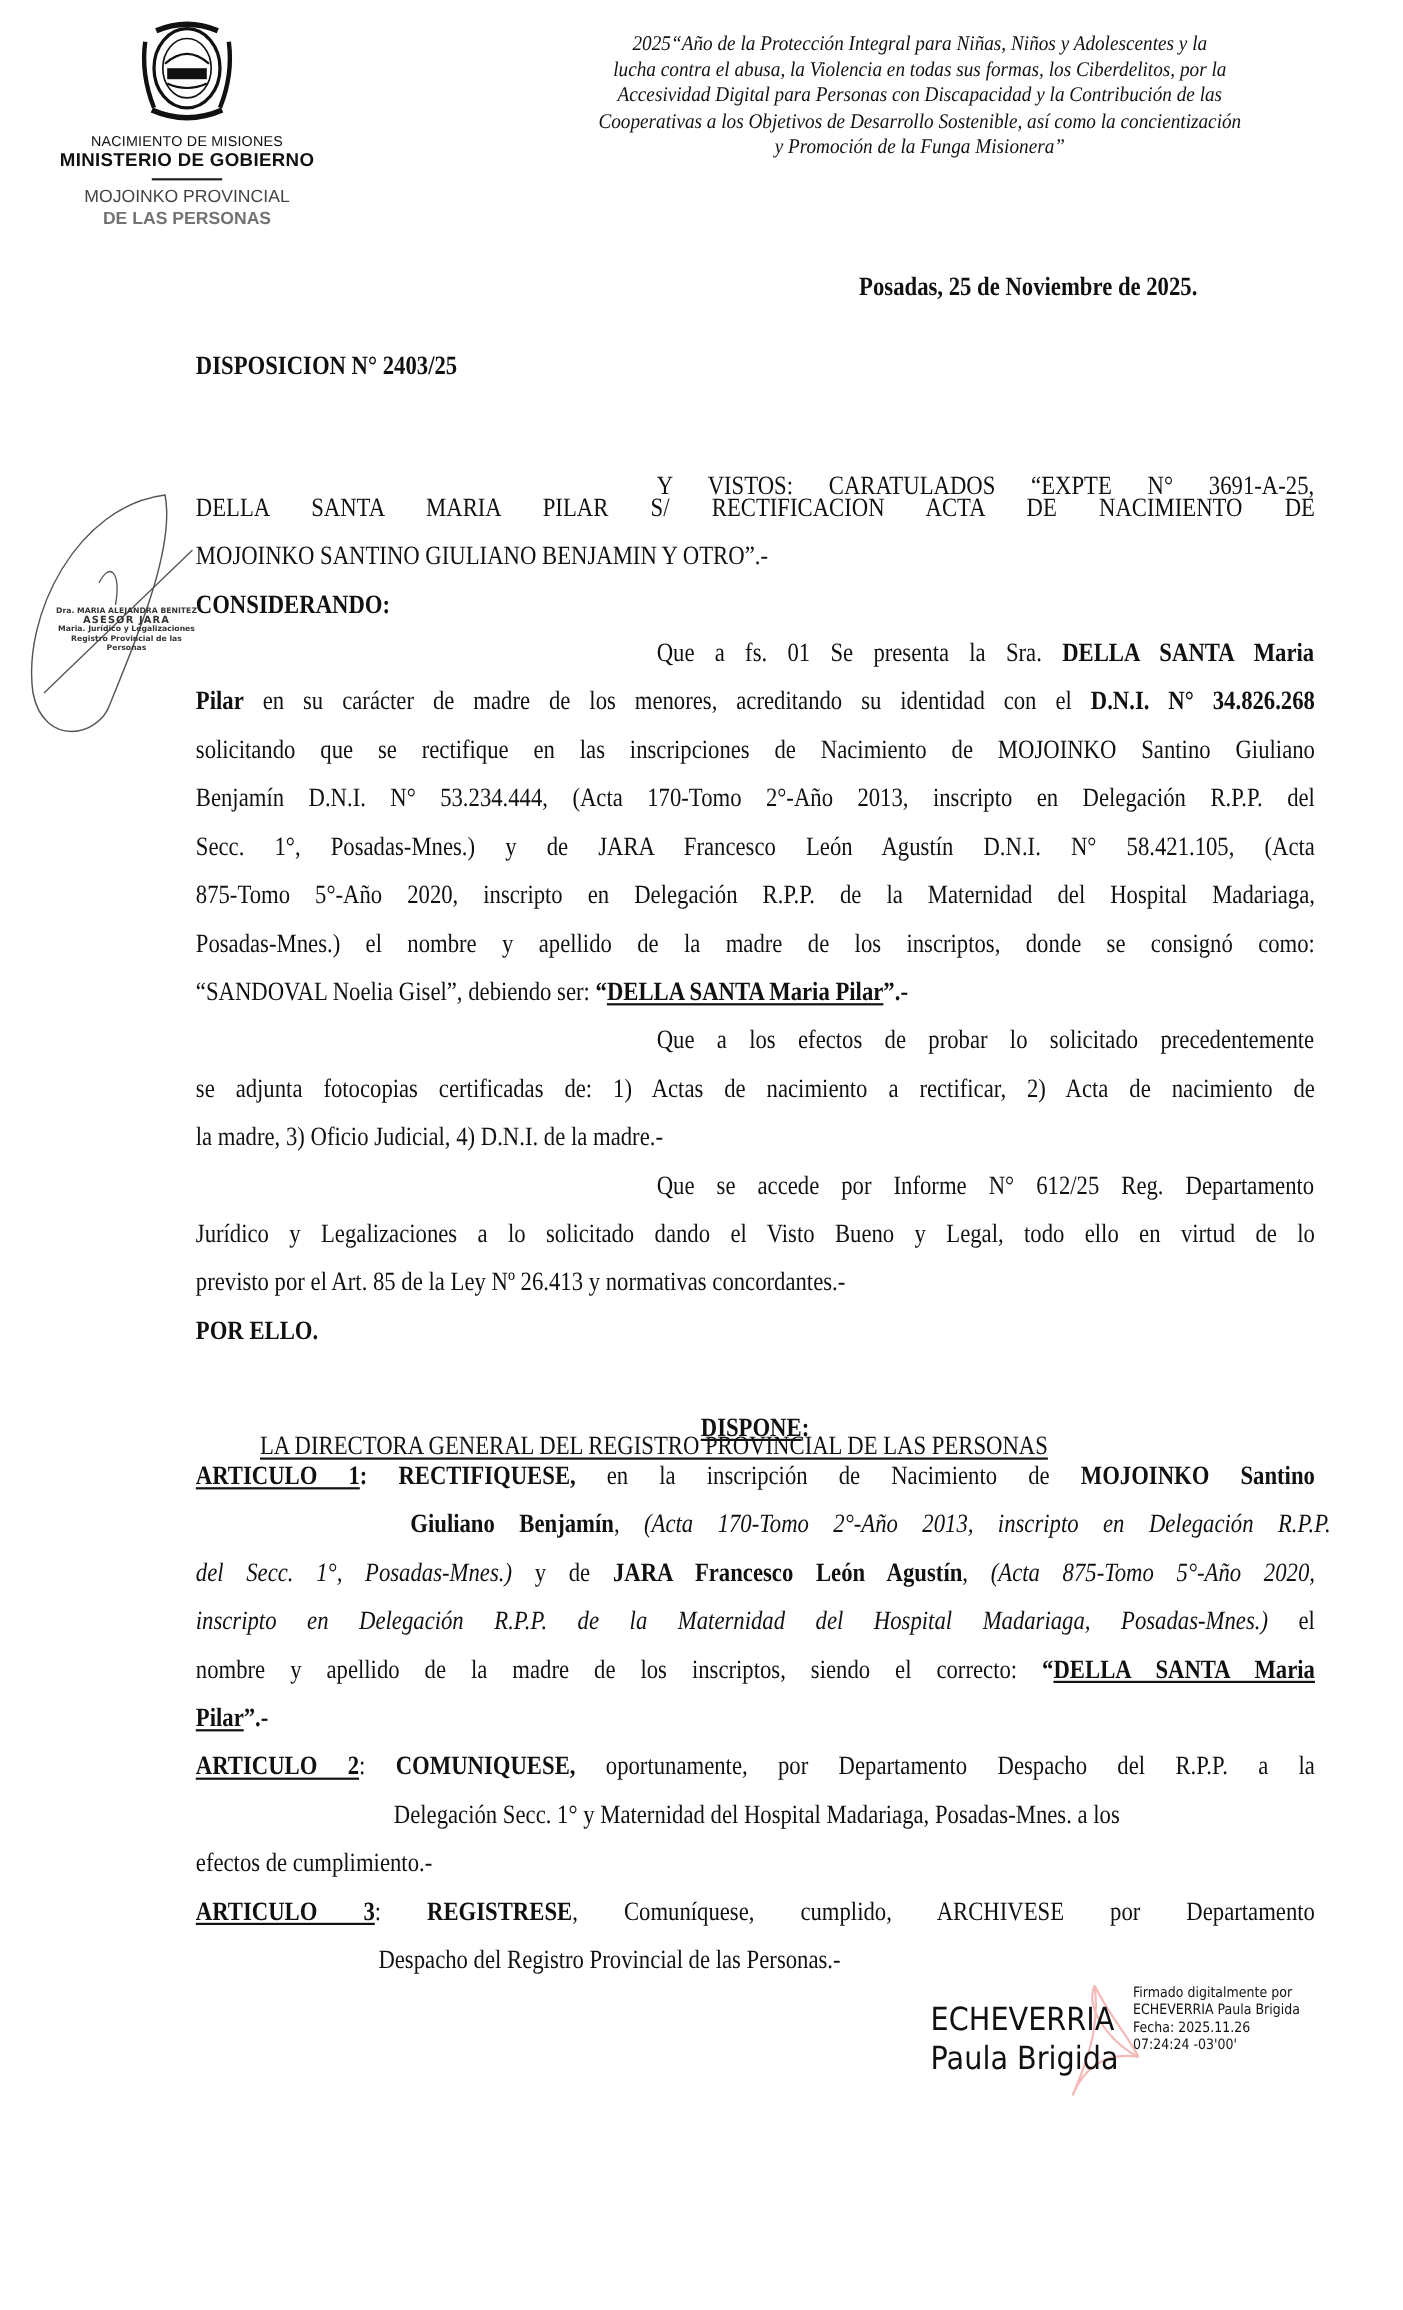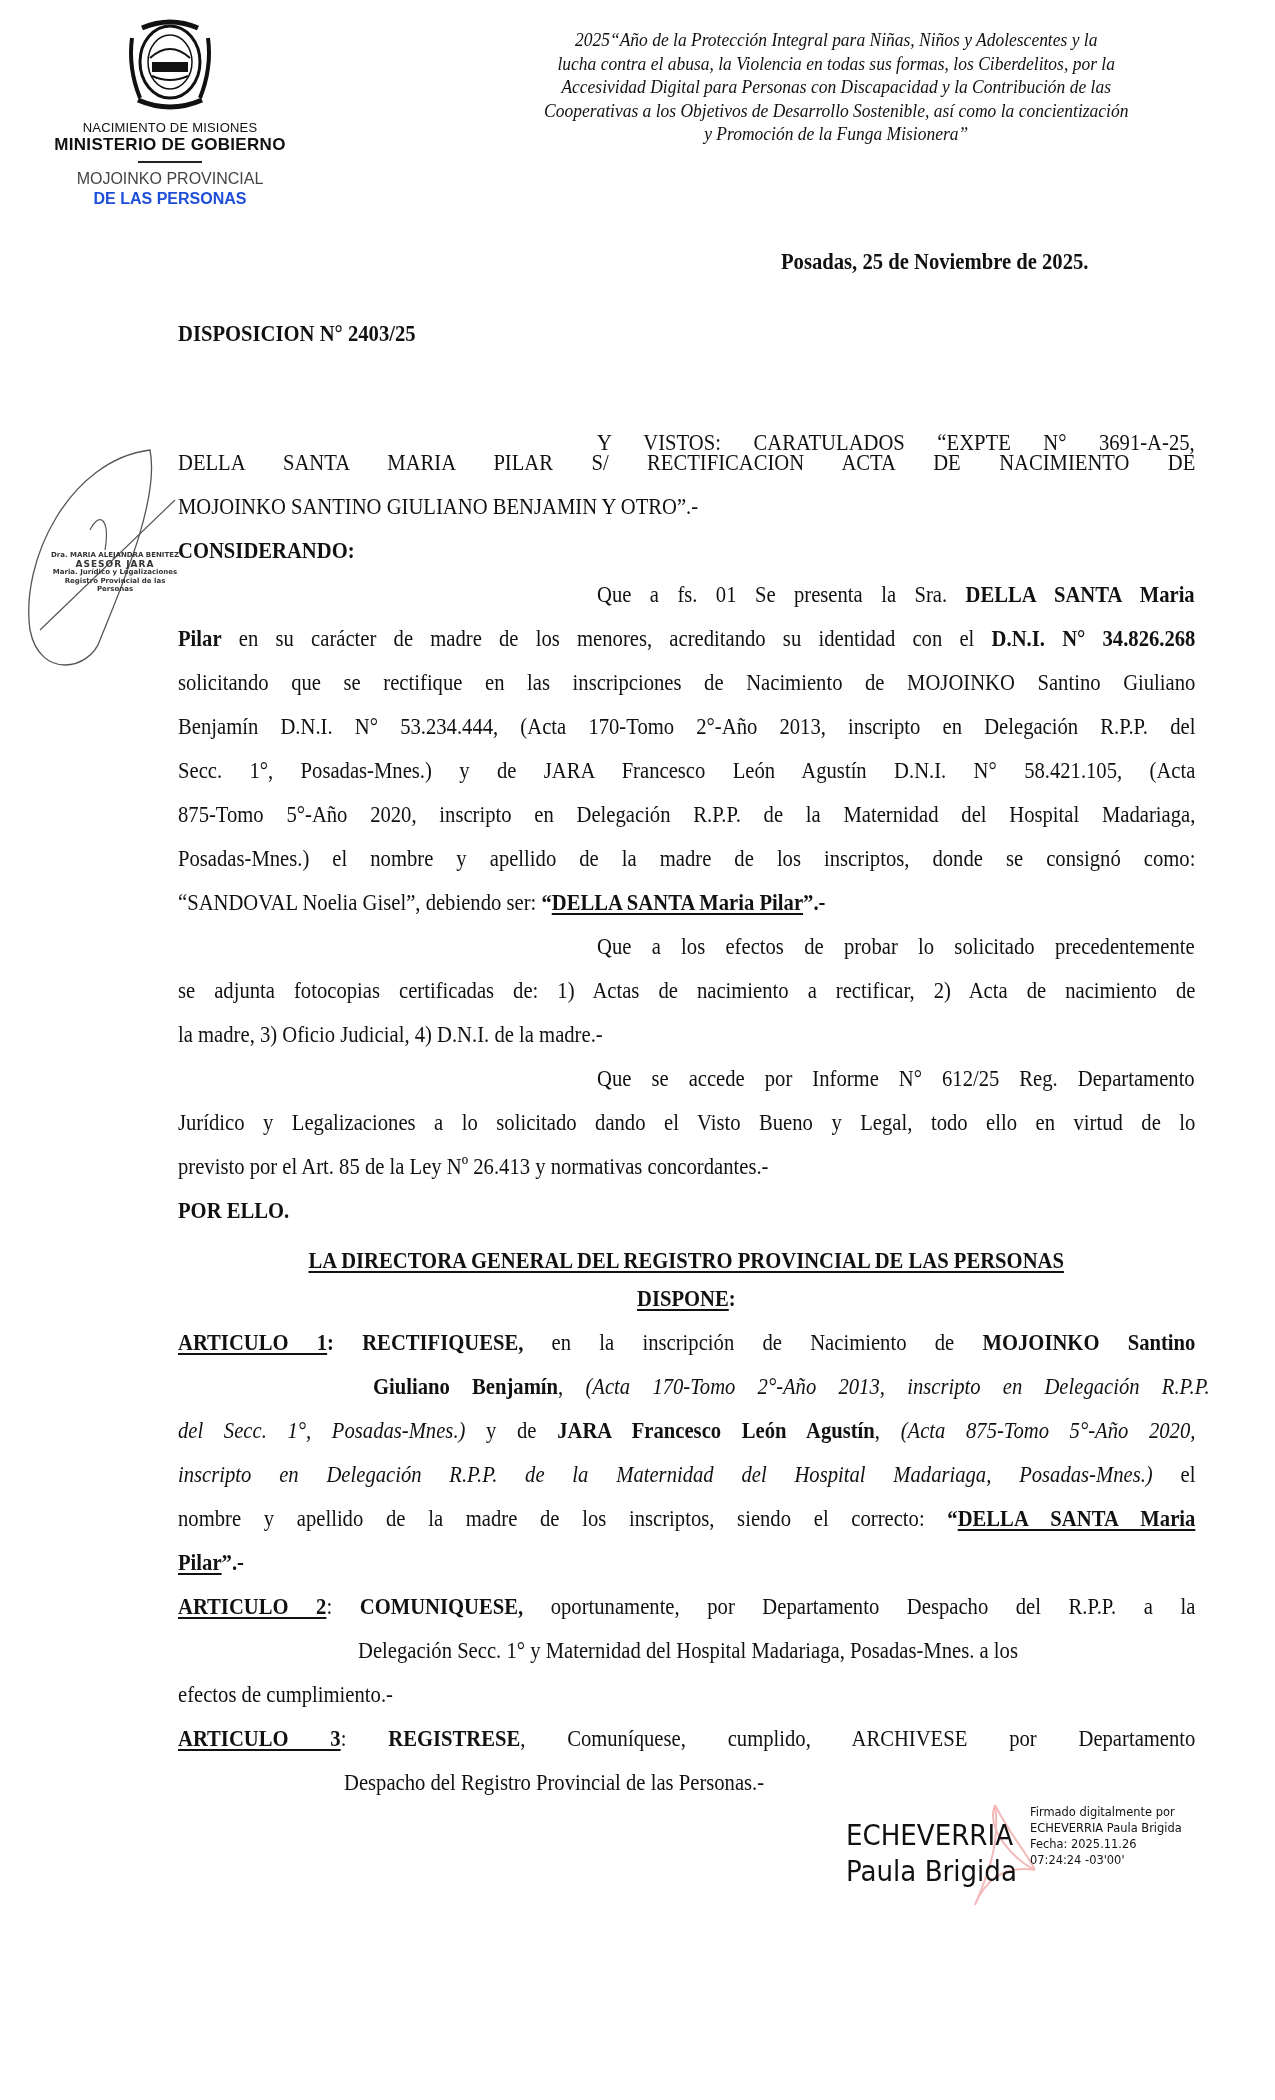--- a/index.html
+++ b/index.html
@@ -7,21 +7,21 @@
          font-family: "Liberation Serif", "DejaVu Serif", serif; color: #111; }
   .abs { position: absolute; }
 
   
   .logo { left: 40px; top: 18px; width: 260px; text-align: center; }
   .crest { width: 100px; height: 92px; margin: 0 auto; }
   .prov { font-family: "Liberation Sans", sans-serif; font-size: 13px; letter-spacing: 0.2px; margin-top: 6px; }
   .min { font-family: "Liberation Sans", sans-serif; font-size: 17px; font-weight: bold; letter-spacing: 0.3px; }
   .rule { width: 64px; height: 2px; background: #222; margin: 6px auto 6px; }
   .reg { font-family: "Liberation Sans", sans-serif; font-size: 16px; color: #444; line-height: 20px; }
-  .reg b { color: #1d4ed8; }
+  .reg b { color: #737373; }
 
   
   .motto { left: 505px; top: 28px; width: 720px; font-style: italic; font-size: 19px;
            line-height: 23.5px; text-align: center; transform: scaleX(0.92); transform-origin: left top; }
 
   
   .line { left: 178px; width: 1017px; font-size: 24px; line-height: 30px; white-space: nowrap; }
   .cond { transform: scaleX(0.86); transform-origin: left top; width: 1183px; }
   .condj { transform: scaleX(0.86); transform-origin: left top; width: 1183px; text-align: justify; text-align-last: justify; }
   b { font-weight: bold; }
@@ -107,21 +107,21 @@
 <div class="abs line condj" style="top:975px;">se adjunta fotocopias certificadas de: 1) Actas de nacimiento a rectificar, 2) Acta de nacimiento de</div>
 <div class="abs line cond" style="top:1019px;">la madre, 3) Oficio Judicial, 4) D.N.I. de la madre.-</div>
 
 <div class="abs line" style="left:597px;width:598px;top:1063px;">
   <div class="condj" style="width:695px">Que se accede por Informe N° 612/25 Reg. Departamento</div>
 </div>
 <div class="abs line condj" style="top:1107px;">Jurídico y Legalizaciones a lo solicitado dando el Visto Bueno y Legal, todo ello en virtud de lo</div>
 <div class="abs line cond" style="top:1151px;">previsto por el Art. 85 de la Ley Nº 26.413 y normativas concordantes.-</div>
 
 <div class="abs line cond" style="top:1195px;font-weight:bold;">POR ELLO.</div>
-<div class="abs line" style="left:178px;width:1017px;top:1245px;text-align:center;font-weight:bold;">
+<div class="abs line" style="left:178px;width:1017px;top:1300px;font-weight:normal;">
   <span style="display:inline-block;transform:scaleX(0.86);"><u>LA DIRECTORA GENERAL DEL REGISTRO PROVINCIAL DE LAS PERSONAS</u></span>
 </div>
 <div class="abs line" style="left:178px;width:1017px;top:1283px;text-align:center;font-weight:bold;">
   <span style="display:inline-block;transform:scaleX(0.86);"><u>DISPONE</u><span>:</span></span>
 </div>
 
 <div class="abs line condj" style="top:1327px;"><b><u>ARTICULO 1</u></b><b>: </b><b>RECTIFIQUESE,</b><span> en la inscripción de Nacimiento de </span><b>MOJOINKO Santino</b></div>
 <div class="abs line" style="left:373px;width:837px;top:1371px;">
   <div class="condj" style="width:973px"><b>Giuliano Benjamín</b><span>, </span><i>(Acta 170-Tomo 2°-Año 2013, inscripto en Delegación R.P.P.</i></div>
 </div>

